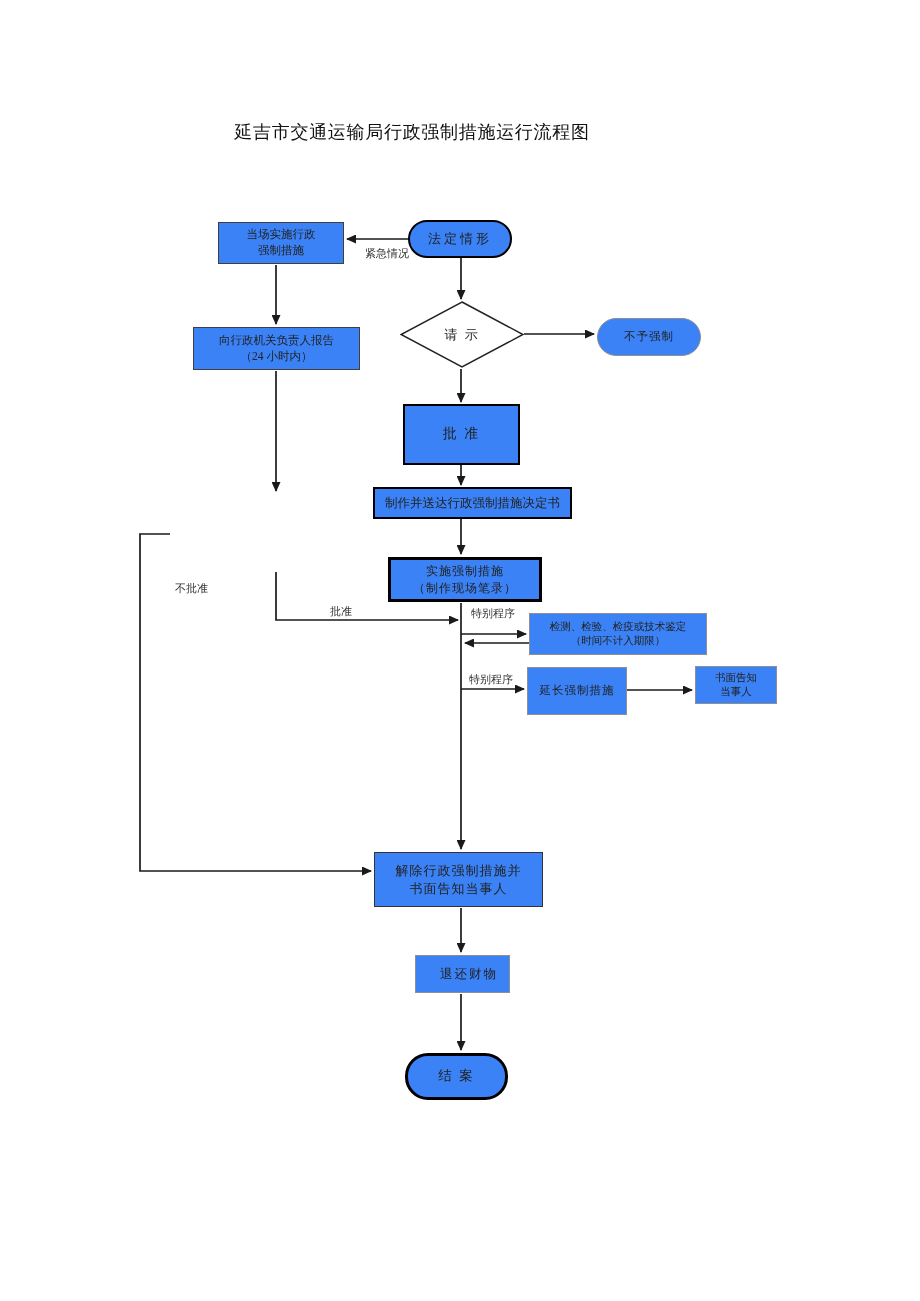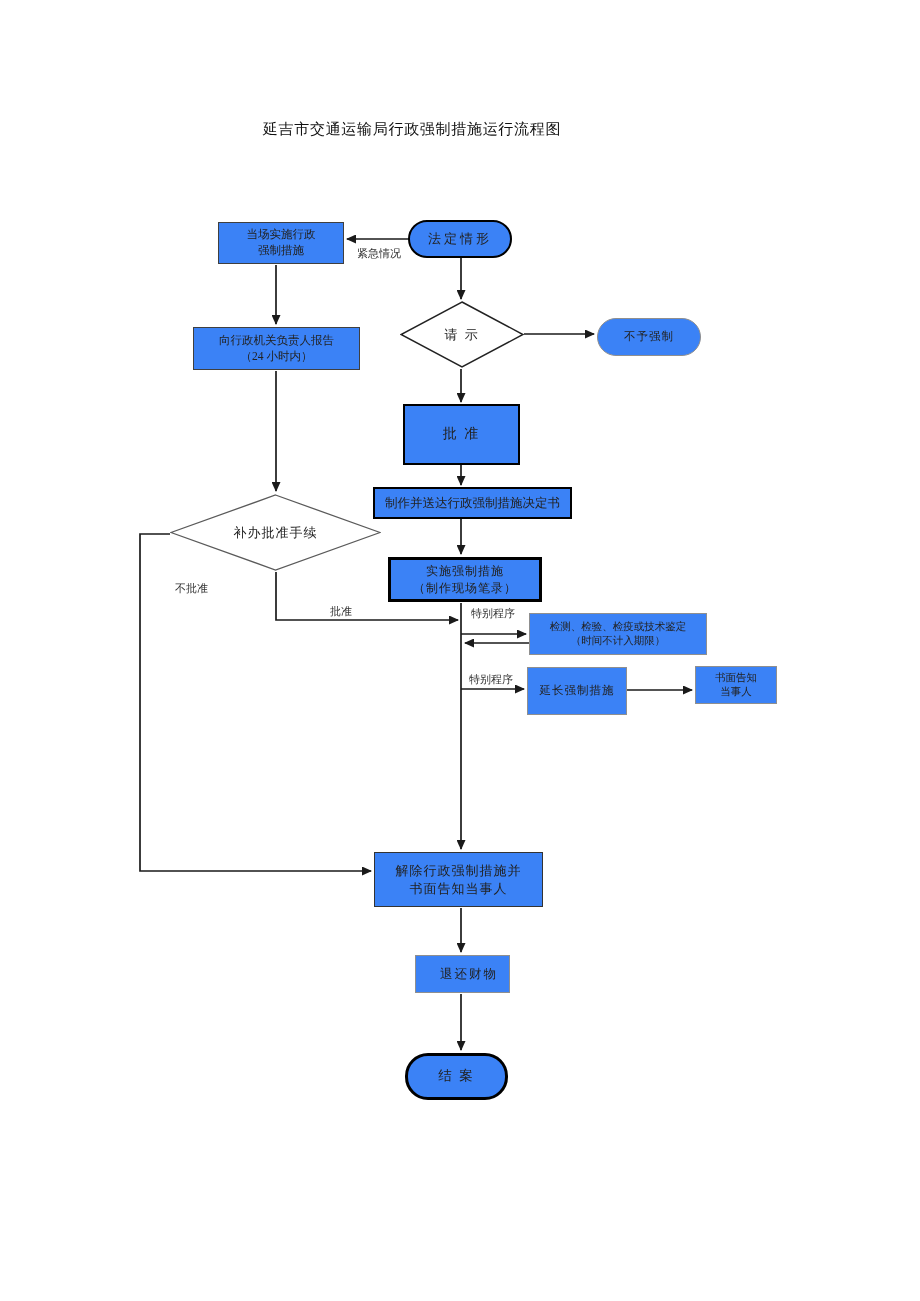--- a/index.html
+++ b/index.html
@@ -2,21 +2,21 @@
 <html><head>
 <meta charset="utf-8">
 <style>
   html,body{margin:0;padding:0;background:#ffffff;}
   .page{
     position:relative;width:920px;height:1301px;background:#ffffff;overflow:hidden;
     font-family:"Liberation Serif","DejaVu Serif",serif;color:#1f1f1f;
   }
   .title{
     position:absolute;left:0;top:120px;width:824px;margin:0;
-    text-align:center;font-size:15px;font-weight:normal;letter-spacing:0.7px;color:#111;
+    text-align:center;font-size:18px;font-weight:normal;letter-spacing:0.7px;color:#111;
   }
   .connectors{position:absolute;left:0;top:0;z-index:1;}
   .node{
     position:absolute;z-index:2;background:#3b82f6;box-sizing:border-box;
     display:flex;flex-direction:column;align-items:center;justify-content:center;
     text-align:center;line-height:1.35;color:#222;
   }
   .b-thin{border:1.2px solid #8f8f8f;}
   .b-med{border:1.4px solid #3f3f3f;}
   .b-strong{border:2.2px solid #000;}
@@ -99,26 +99,20 @@
 
   <div class="node b-strong fs125" style="left:373px;top:487px;width:199px;height:32px;">
     <span>制作并送达行政强制措施决定书</span>
   </div>
 
   <div class="node b-thick fs12 ls1" style="left:388px;top:557px;width:154px;height:45px;">
     <span>实施强制措施</span>
     <span>（制作现场笔录）</span>
   </div>
 
-  <div class="diamond" style="left:170px;top:494px;width:211px;height:77px;">
-    <svg viewBox="0 0 211 77" preserveAspectRatio="none">
-      <polygon points="105.5,1 210,38.5 105.5,76 1,38.5" fill="#ffffff" stroke="#5a5a5a" stroke-width="1.3"></polygon>
-    </svg>
-    <span class="dlabel fs13 ls1">补办批准手续</span>
-  </div>
 
   <div class="node b-thin fs10" style="left:529px;top:613px;width:178px;height:42px;">
     <span>检测、检验、检疫或技术鉴定</span>
     <span>（时间不计入期限）</span>
   </div>
 
   <div class="node b-thin fs11 ls1" style="left:527px;top:667px;width:100px;height:48px;">
     <span>延长强制措施</span>
   </div>
 
@@ -133,19 +127,19 @@
   </div>
 
   <div class="node b-thin fs125 ls2" style="left:415px;top:955px;width:95px;height:38px;padding-left:13px;">
     <span>退还财物</span>
   </div>
 
   <div class="node b-thick stadium-lg fs135 ls2" style="left:405px;top:1053px;width:103px;height:47px;">
     <span>结 案</span>
   </div>
 
-  <span class="edge-label" style="left:357px;top:246px;">紧急情况</span>
+  <span class="edge-label" style="left:365px;top:246px;">紧急情况</span>
   <span class="edge-label" style="left:471px;top:606px;">特别程序</span>
   <span class="edge-label" style="left:469px;top:672px;">特别程序</span>
   <span class="edge-label" style="left:330px;top:604px;">批准</span>
   <span class="edge-label" style="left:141px;top:581px;padding-left:34px;">不批准</span>
 
 </div>
 
 </body></html>

